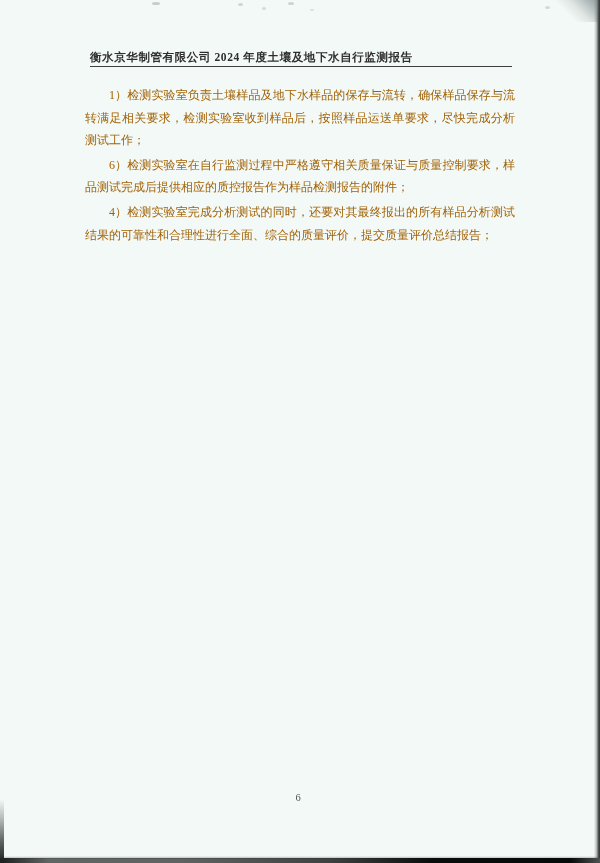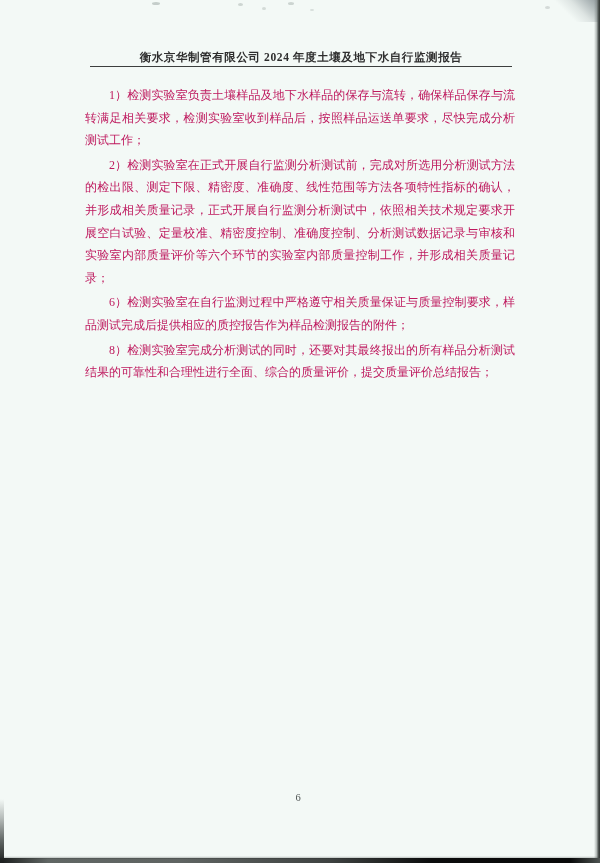--- a/index.html
+++ b/index.html
@@ -14,21 +14,20 @@
     background: #f3f9f6;
     overflow: hidden;
     font-family: "Liberation Serif", "DejaVu Serif", serif;
   }
   
   .header-title {
     position: absolute;
     left: 90px;
     top: 50px;
     width: 422px;
-    text-align: center;
     font-size: 11.5px;
     font-weight: bold;
     letter-spacing: 0.6px;
     color: #2e2e2e;
     white-space: nowrap;
   }
   .header-rule {
     position: absolute;
     left: 90px;
     top: 66px;
@@ -37,21 +36,21 @@
     background: #3c3f3e;
   }
   
   .body-text {
     position: absolute;
     left: 85px;
     top: 84px;
     width: 430px;
     font-size: 12px;
     line-height: 22.6px;
-    color: #be185d;
+    color: #a16207;
     text-align: justify;
   }
   .body-text p {
     margin: 0;
     text-indent: 2em;
   }
   .body-text p + p {
     margin-top: 2px;
   }
   
@@ -138,23 +137,22 @@
 </head>
 <body>
 
 <div class="page">
 
   <div class="header-title">衡水京华制管有限公司 2024 年度土壤及地下水自行监测报告</div>
   <div class="header-rule"></div>
 
   <div class="body-text">
     <p>1）检测实验室负责土壤样品及地下水样品的保存与流转，确保样品保存与流转满足相关要求，检测实验室收到样品后，按照样品运送单要求，尽快完成分析测试工作；</p>
-    <p>2）检测实验室在正式开展自行监测分析测试前，完成对所选用分析测试方法的检出限、测定下限、精密度、准确度、线性范围等方法各项特性指标的确认，并形成相关质量记录，正式开展自行监测分析测试中，依照相关技术规定要求开展空白试验、定量校准、精密度控制、准确度控制、分析测试数据记录与审核和实验室内部质量评价等六个环节的实验室内部质量控制工作，并形成相关质量记录；</p>
     <p>6）检测实验室在自行监测过程中严格遵守相关质量保证与质量控制要求，样品测试完成后提供相应的质控报告作为样品检测报告的附件；</p>
-    <p>8）检测实验室完成分析测试的同时，还要对其最终报出的所有样品分析测试结果的可靠性和合理性进行全面、综合的质量评价，提交质量评价总结报告；</p>
+    <p>4）检测实验室完成分析测试的同时，还要对其最终报出的所有样品分析测试结果的可靠性和合理性进行全面、综合的质量评价，提交质量评价总结报告；</p>
   </div>
 
   <div class="page-number">6</div>
 
   <div class="corner-smudge-tr"></div>
   <div class="edge-right"></div>
   <div class="edge-bottom-fade"></div>
   <div class="edge-bottom"></div>
   <div class="corner-wedge-bl"></div>
   <div class="speckle s1"></div>

